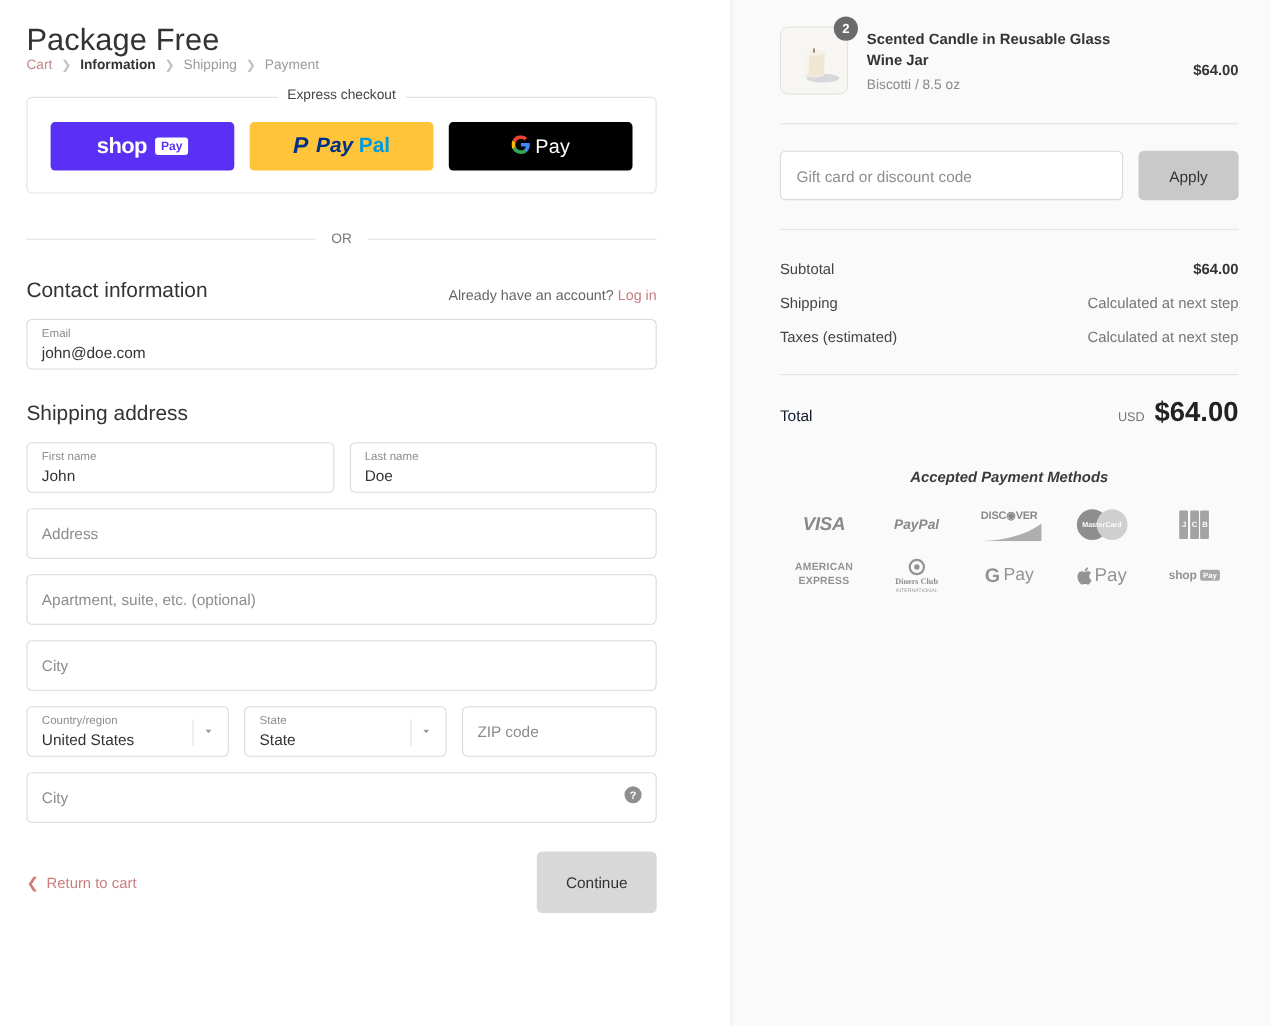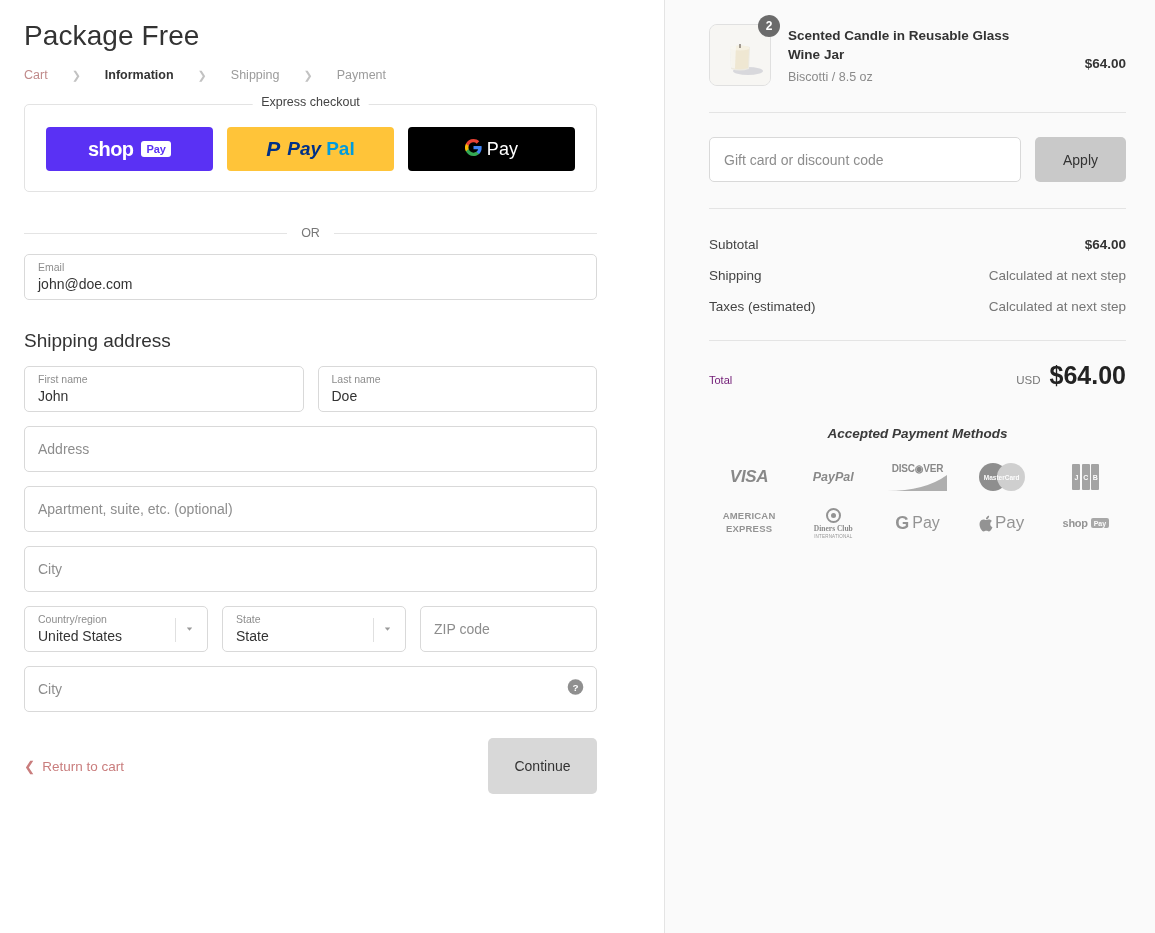--- a/index.html
+++ b/index.html
@@ -11,21 +11,21 @@
     overflow: hidden;
   }
   .page { display: flex; width: 1155px; height: 933px; }
 
   
   .main-col { width: 664px; height: 933px; background: #fff; position: relative; }
   .main-inner { width: 573px; margin-left: 24px; padding-top: 20px; }
 
   .shop-title { font-size: 28px; font-weight: 400; color: #333; letter-spacing: .1px; }
 
-  .breadcrumb { margin-top: 16px; font-size: 12.5px; display: flex; align-items: center; gap: 24px; }
+  .breadcrumb { font-size: 12.5px; display: flex; align-items: center; gap: 8px; }
   .crumb { color: #9b9b9b; }
   .crumb.link { color: #c08a8a; }
   .crumb.current { color: #333; font-weight: bold; }
   .crumb-sep { color: #c2c2c2; font-size: 11px; }
 
   
   .express-wrap { margin-top: 22px; position: relative; }
   .express-box {
     border: 1px solid #e3e3e3; border-radius: 5px;
     padding: 22px 21px 20px; display: flex; gap: 14px;
@@ -129,21 +129,21 @@
     width: 91px; height: 45px; background: #c9c9c9; border: none; border-radius: 5px;
     font-size: 14px; color: #333; cursor: pointer; font-family: inherit;
   }
 
   .totals { margin-top: 28px; }
   .total-row { display: flex; justify-content: space-between; align-items: baseline; margin-bottom: 16px; }
   .tl { font-size: 13.5px; color: #444; }
   .tv { font-size: 13.5px; color: #333; font-weight: bold; }
   .tv.muted { font-weight: normal; color: #767676; }
   .grand-row { display: flex; justify-content: space-between; align-items: baseline; margin-top: 20px; }
-  .grand-label { font-size: 11px; color: #701a75; }
+  .grand-label { font-size: 14px; color: #0f172a; }
   .grand-right { display: flex; align-items: baseline; gap: 9px; }
   .grand-cur { font-size: 11.5px; color: #767676; }
   .grand-val { font-size: 25px; font-weight: bold; color: #222; }
 
   .pm-title {
     text-align: center; font-size: 13.5px; font-weight: bold; font-style: italic;
     color: #3a3a3a; margin-top: 36px;
   }
   .pm-grid {
     display: grid; grid-template-columns: repeat(5, 1fr); gap: 2px 4px;
@@ -230,20 +230,27 @@
           </button>
         </div>
       </div>
 
       <div class="or-row">
         <div class="or-line"></div>
         <div class="or-text">OR</div>
         <div class="or-line"></div>
       </div>
 
+      <div class="sec-head-row">
+        <div class="sec-title">Contact information</div>
+        <div class="acct-line">
+          <span>Already have an account?</span>
+          <span class="acct-link">Log in</span>
+        </div>
+      </div>
 
       <div class="field filled">
         <span class="flabel">Email</span>
         <span class="fvalue">john@doe.com</span>
       </div>
 
 
       <div class="sec-head-row">
         <div class="sec-title">Shipping address</div>
       </div>

